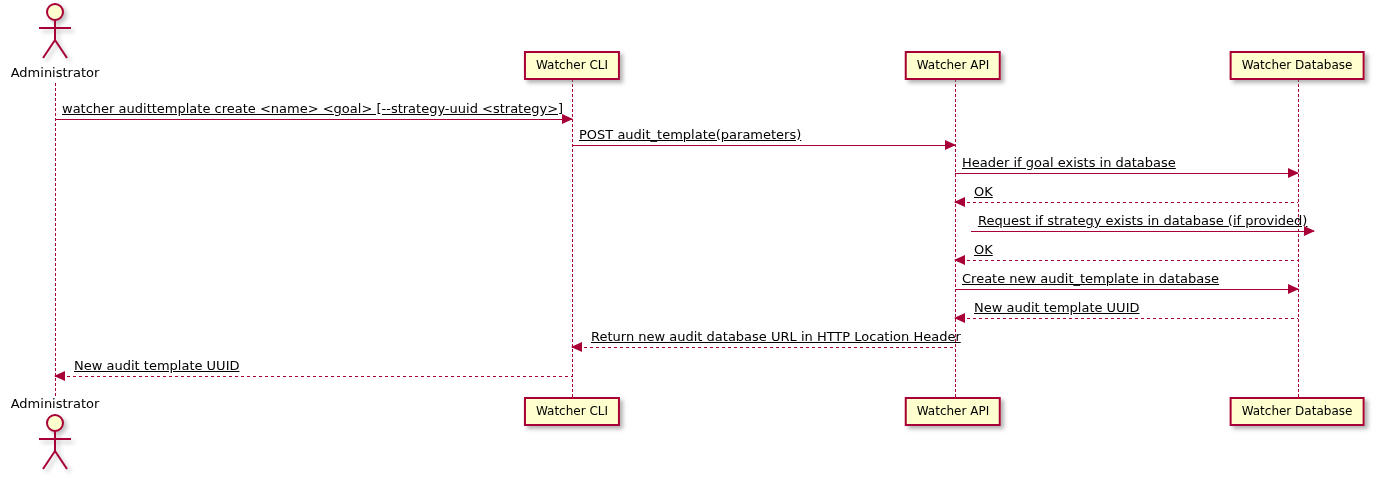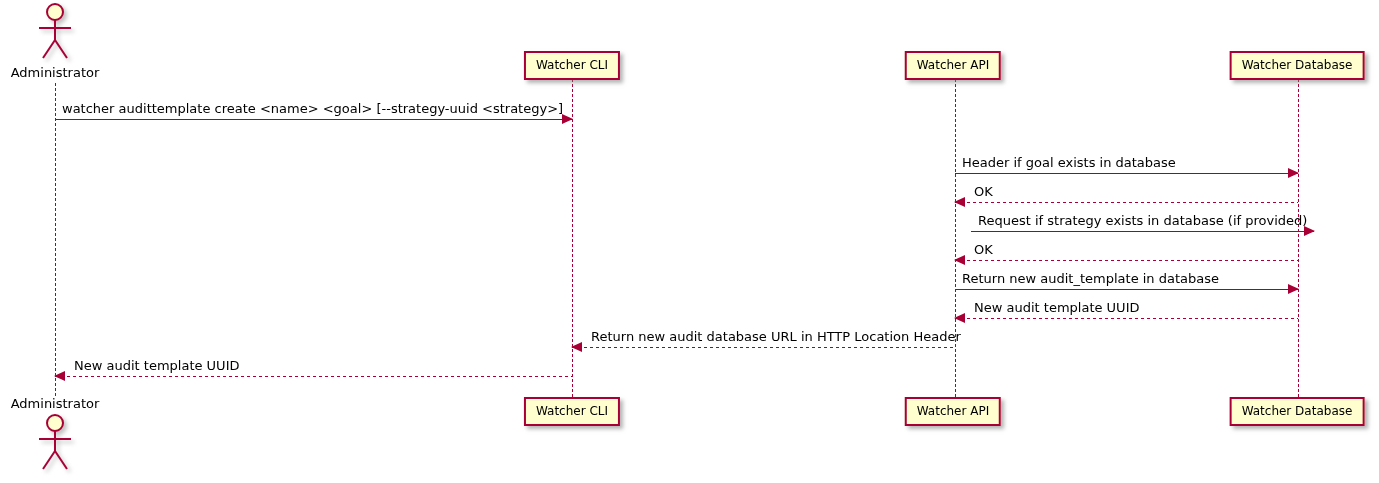--- a/index.html
+++ b/index.html
@@ -52,20 +52,21 @@
     color: var(--text);
   }
   
   .message { position: absolute; }
   .msg-label {
     font-size: 13px;
     line-height: 14px;
     margin-bottom: 3px;
     white-space: nowrap;
     color: var(--text);
+    text-decoration: underline;
   }
   .ltr .msg-label { padding-left: 7px; }
   .rtl .msg-label { padding-left: 19px; }
   .msg-line { position: relative; height: 1px; }
   .solid .msg-line { background: var(--line); }
   .dashed .msg-line {
     background: repeating-linear-gradient(to right, var(--line) 0 3px, transparent 3px 6px);
   }
   .arrow-right {
     position: absolute;
@@ -109,20 +110,26 @@
   <div class="participant" style="left:953px;  top:51px;">Watcher API</div>
   <div class="participant" style="left:1297px; top:51px;">Watcher Database</div>
 
   <div class="message ltr solid" style="left:55px; top:102px; width:517px;">
     <div class="msg-label">watcher audittemplate create &lt;name&gt; &lt;goal&gt; [--strategy-uuid &lt;strategy&gt;]</div>
     <div class="msg-line">
         <span class="arrow-right"></span>
       </div>
   </div>
 
+  <div class="message ltr solid" style="left:572px; top:128px; width:383px;">
+    <div class="msg-label">POST audit_template(parameters)</div>
+    <div class="msg-line">
+        <span class="arrow-right"></span>
+      </div>
+  </div>
 
   <div class="message ltr solid" style="left:955px; top:156px; width:343px;">
     <div class="msg-label">Header if goal exists in database</div>
     <div class="msg-line">
         <span class="arrow-right"></span>
       </div>
   </div>
 
   <div class="message rtl dashed" style="left:955px; top:185px; width:343px;">
     <div class="msg-label">OK</div>
@@ -139,21 +146,21 @@
   </div>
 
   <div class="message rtl dashed" style="left:955px; top:243px; width:343px;">
     <div class="msg-label">OK</div>
     <div class="msg-line">
         <span class="arrow-left"></span>
       </div>
   </div>
 
   <div class="message ltr solid" style="left:955px; top:272px; width:343px;">
-    <div class="msg-label">Return new audit_template in database</div>
+    <div class="msg-label">Create new audit_template in database</div>
     <div class="msg-line">
         <span class="arrow-right"></span>
       </div>
   </div>
 
   <div class="message rtl dashed" style="left:955px; top:301px; width:343px;">
     <div class="msg-label">New audit template UUID</div>
     <div class="msg-line">
         <span class="arrow-left"></span>
       </div>

